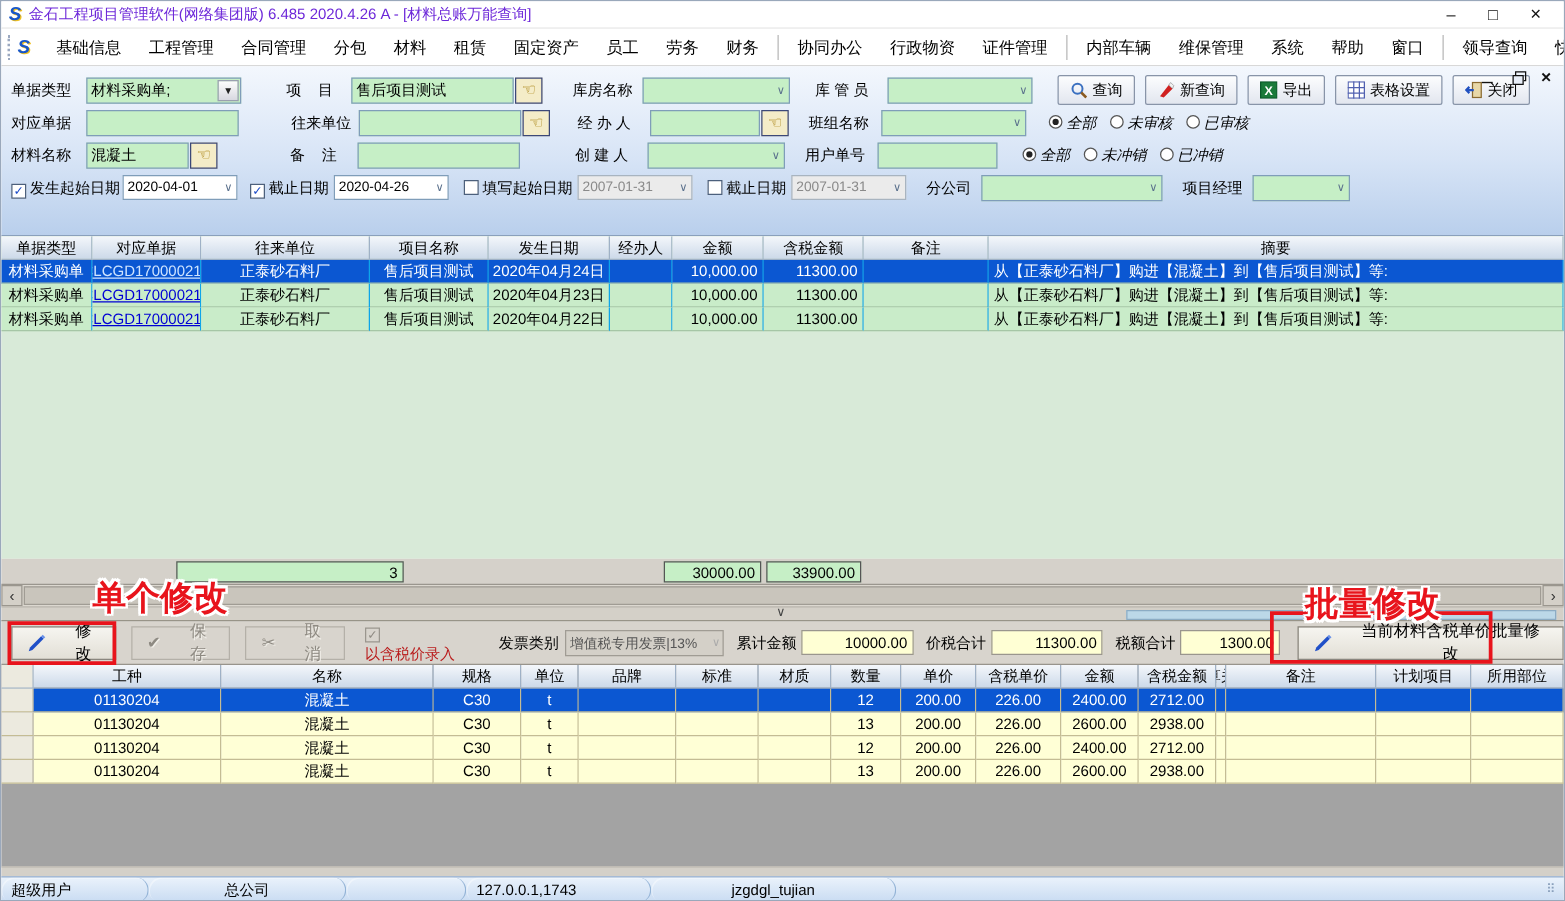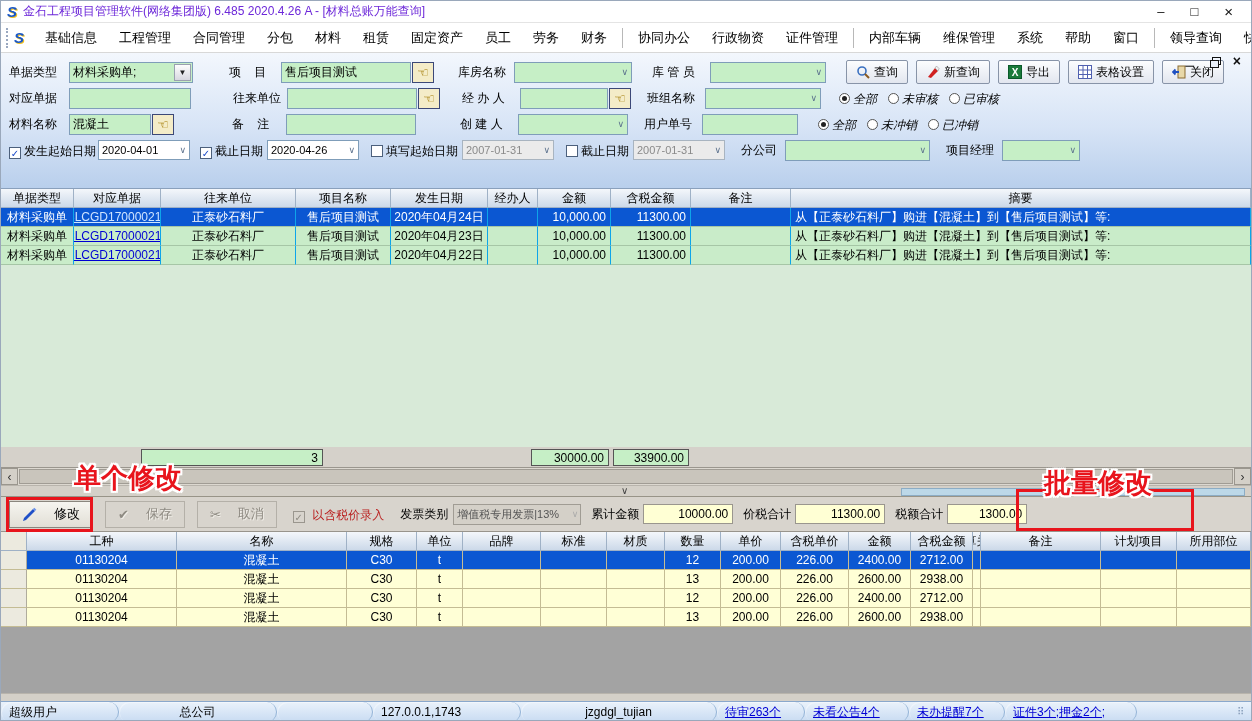--- a/index.html
+++ b/index.html
@@ -381,20 +381,27 @@
     <div class="inv-combo" style="margin-left:5px">
       <span>增值税专用发票|13%</span>
       <span class="arr">∨</span>
     </div>
     <span class="elabel" style="margin-left:10px">累计金额</span>
     <div class="yfield" style="width:90px;margin-left:4px">10000.00</div>
     <span class="elabel" style="margin-left:10px">价税合计</span>
     <div class="yfield" style="width:90px;margin-left:4px">11300.00</div>
     <span class="elabel" style="margin-left:10px">税额合计</span>
     <div class="yfield" style="width:80px;margin-left:4px">1300.00</div>
+    <button class="ebtn" style="margin-left:14px">
+      <svg width="15" height="15" viewBox="0 0 15 15">
+          <path d="M1 14 L4 13 L13 4 L11 2 L2 11 Z" fill="#2050c8"></path>
+          <path d="M11 2 L13 4 L14.3 2.7 L12.3 0.7 Z" fill="#6890e8"></path>
+        </svg>
+      <span>当前材料含税单价批量修改</span>
+    </button>
   </div>
 
   <div class="detailtable" id="detail-table">
       <div class="trow dhead">
         <div class="dcell selcol" style="width: 26px; flex: 0 0 auto;"></div>
         <div class="dcell" style="width: 150px; flex: 0 0 auto;">工种</div>
         <div class="dcell" style="width: 170px; flex: 0 0 auto;">名称</div>
         <div class="dcell" style="width: 70px; flex: 0 0 auto;">规格</div>
         <div class="dcell" style="width: 46px; flex: 0 0 auto;">单位</div>
         <div class="dcell" style="width: 78px; flex: 0 0 auto;">品牌</div>
@@ -489,34 +496,20 @@
     </div>
 
   <div class="bottom-strip"></div>
 
   <div class="statusbar">
     <div class="sseg" style="width:118px">超级用户</div>
     <div class="sseg" style="width:158px;justify-content:center">总公司</div>
     <div class="sseg" style="width:96px"></div>
     <div class="sseg" style="width:148px">127.0.0.1,1743</div>
     <div class="sseg" style="width:196px;justify-content:center">jzgdgl_tujian</div>
-    <div id="status-links" style="display:flex;height:100%">
-        <div class="sseg" style="width: 88px;">
-          <span class="slink">待审263个</span>
-        </div>
-        <div class="sseg" style="width: 104px;">
-          <span class="slink">未看公告4个</span>
-        </div>
-        <div class="sseg" style="width: 96px;">
-          <span class="slink">未办提醒7个</span>
-        </div>
-        <div class="sseg" style="width: 132px;">
-          <span class="slink">证件3个;押金2个;</span>
-        </div>
-      </div>
     <span class="sizegrip">⠿</span>
   </div>
 
   <div class="anno-text" style="left:73px;top:459px">单个修改</div>
   <div class="anno-box" style="left:5px;top:496px;width:87px;height:35px"></div>
   <div class="anno-text" style="left:1043px;top:464px">批量修改</div>
   <div class="anno-box" style="left:1015px;top:488px;width:178px;height:42px"></div>
 
 </div>
 

